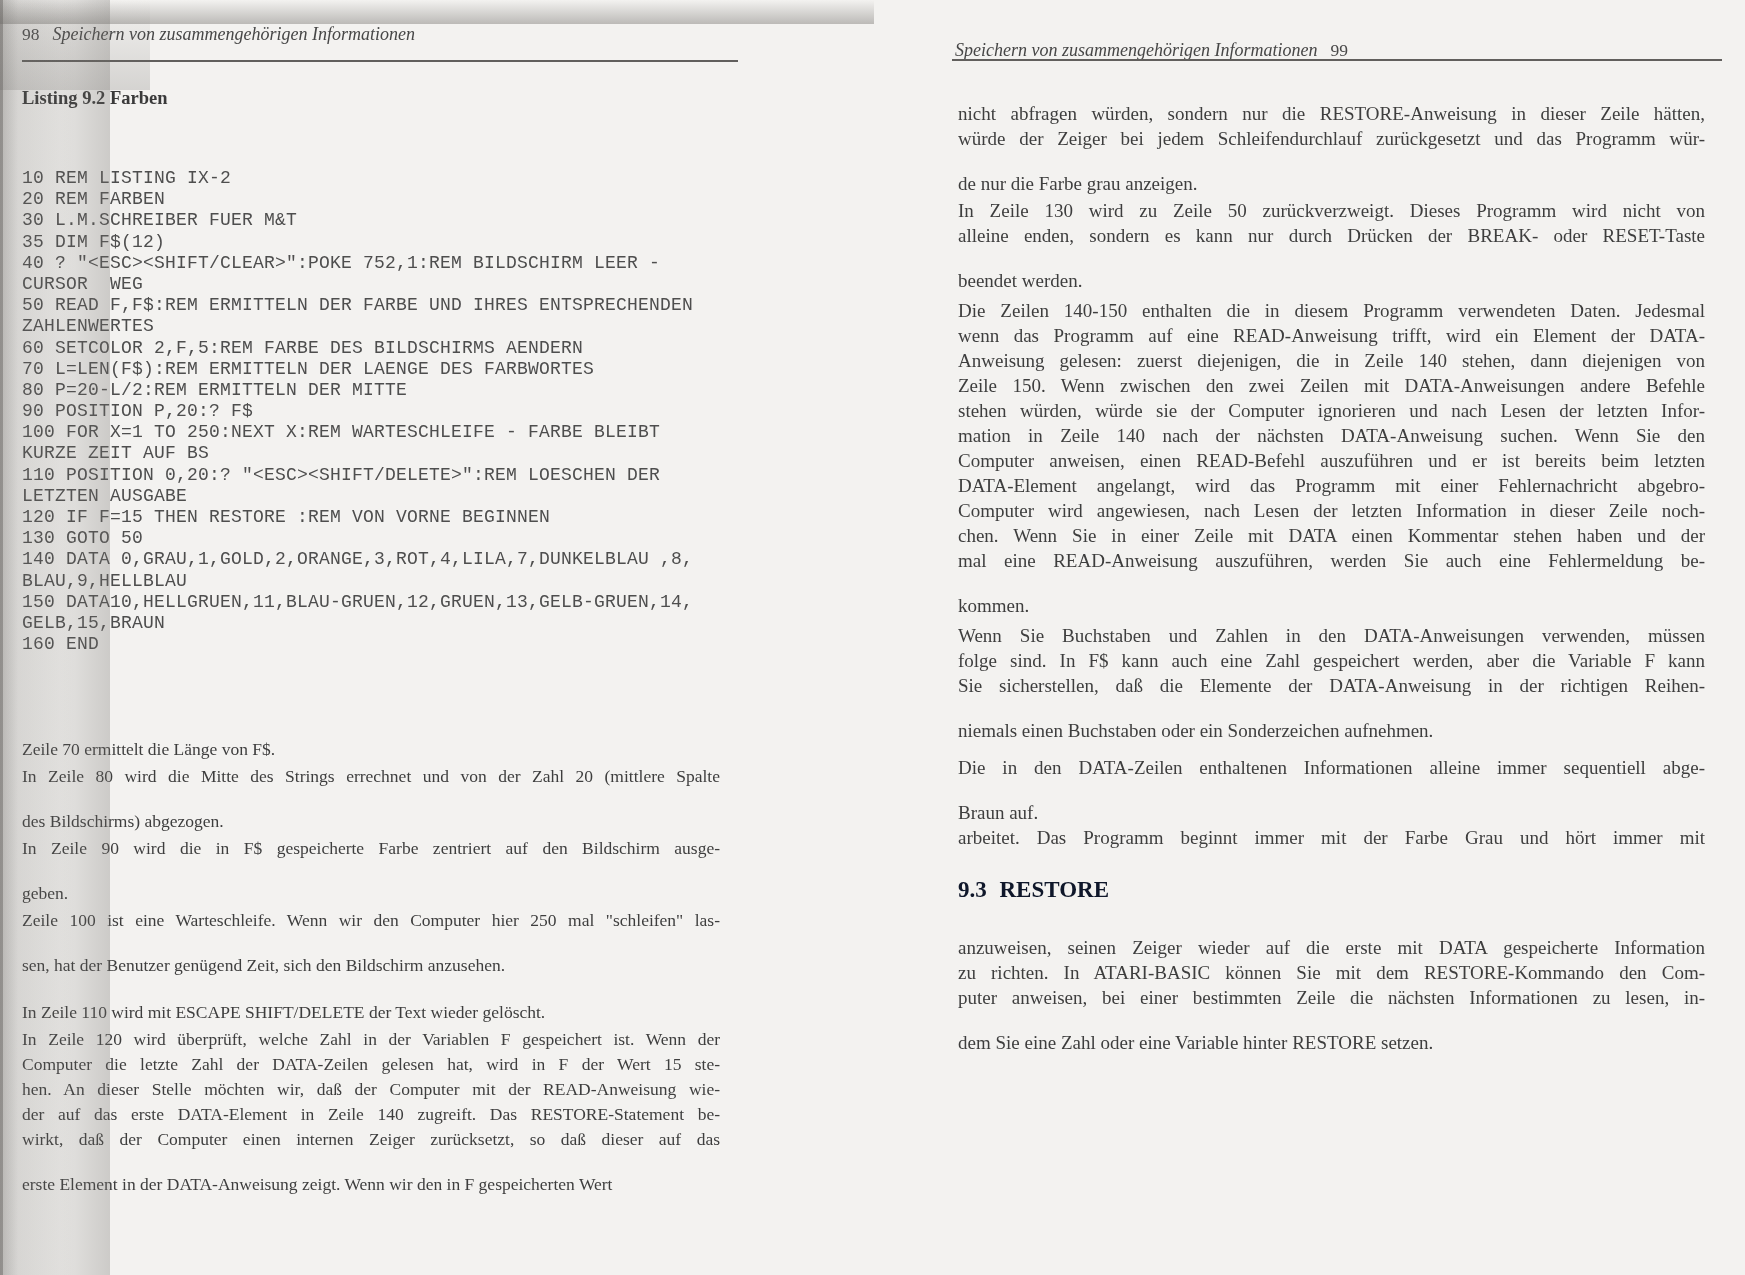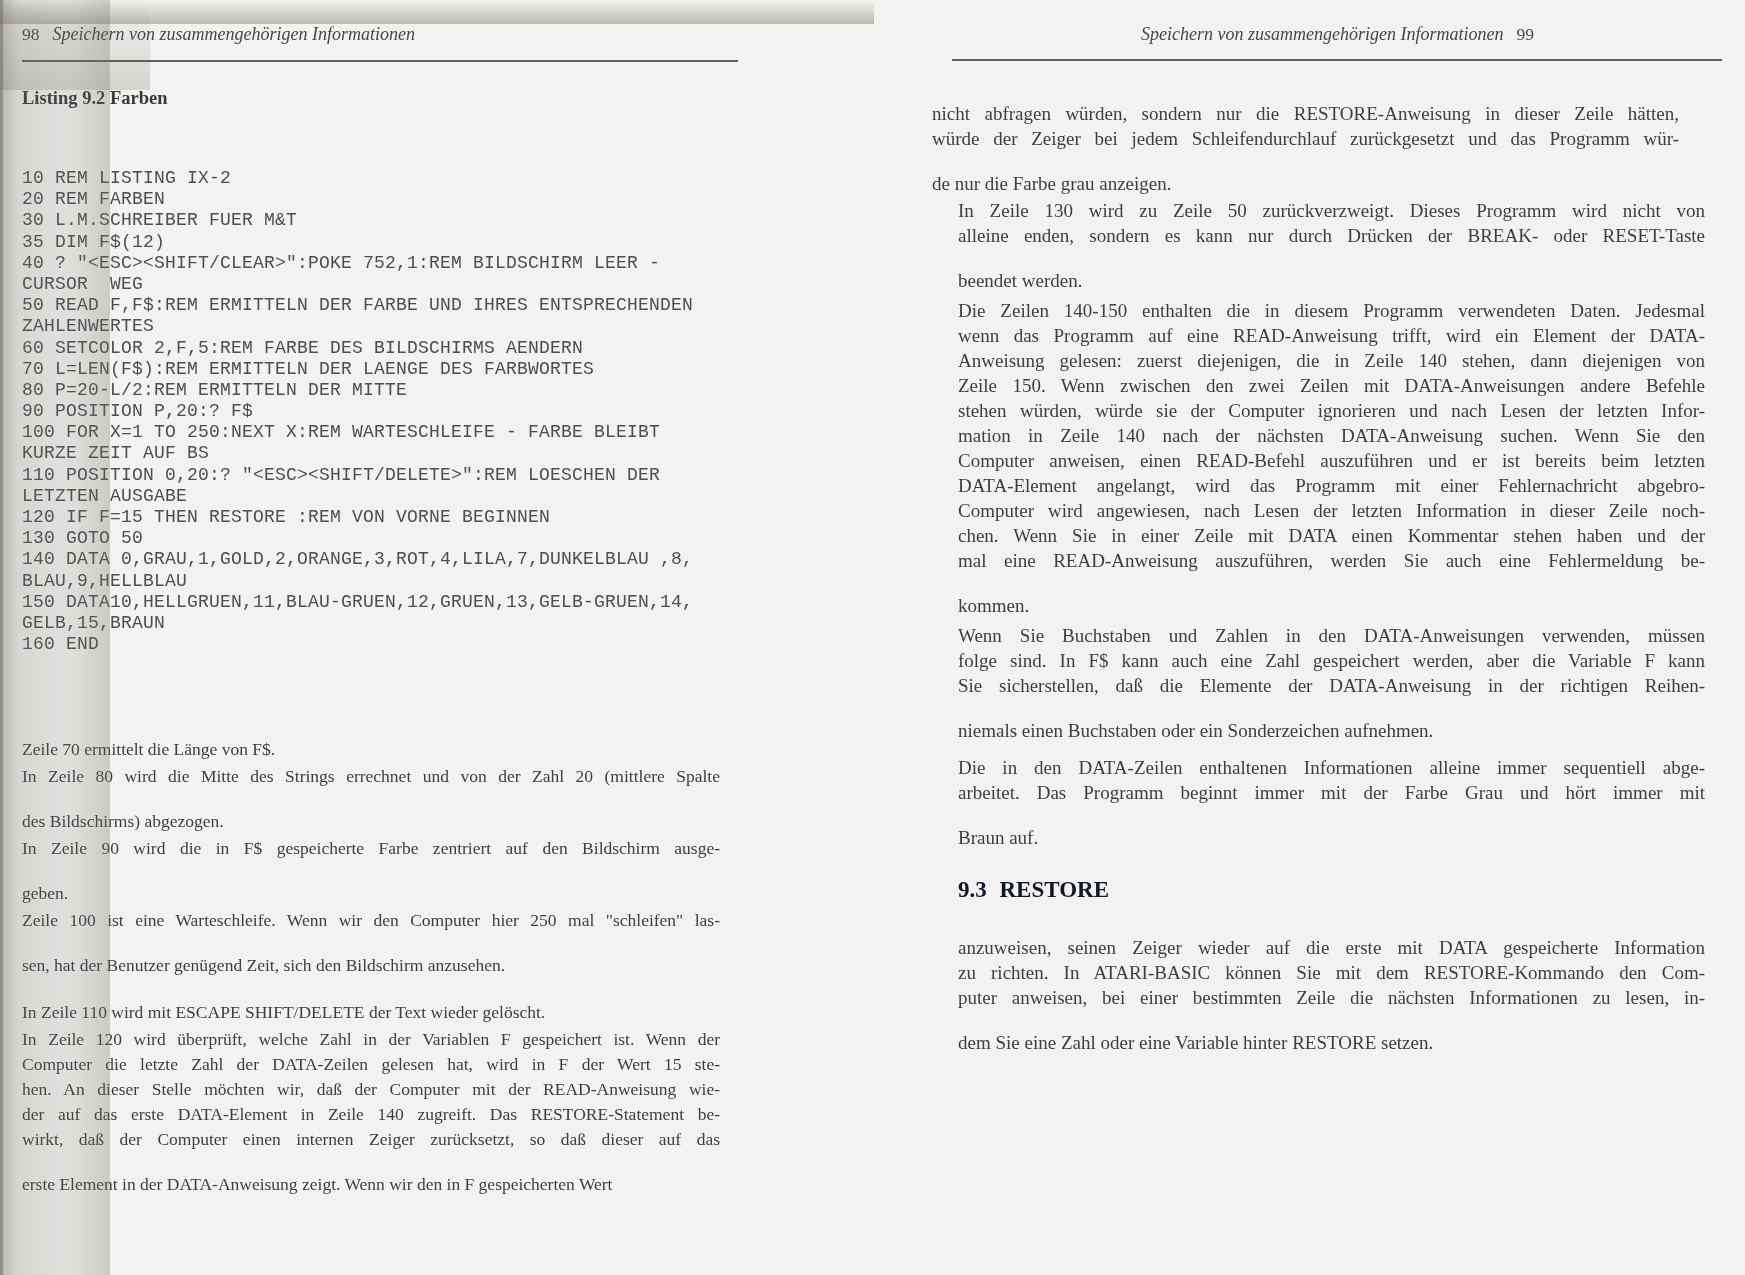--- a/index.html
+++ b/index.html
@@ -100,26 +100,26 @@
     </div>
   <div class="abs para lsize" style="left:22px;top:1027px;">
       <div class="tline"><span>In Zeile 120 wird überprüft, welche Zahl in der Variablen F gespeichert ist. Wenn der</span></div>
       <div class="tline"><span>Computer die letzte Zahl der DATA-Zeilen gelesen hat, wird in F der Wert 15 ste-</span></div>
       <div class="tline"><span>hen. An dieser Stelle möchten wir, daß der Computer mit der READ-Anweisung wie-</span></div>
       <div class="tline"><span>der auf das erste DATA-Element in Zeile 140 zugreift. Das </span><b>RESTORE</b><span>-Statement be-</span></div>
       <div class="tline"><span>wirkt, daß der Computer einen internen Zeiger zurücksetzt, so daß dieser auf das</span></div>
       <div class="tline last"><span>erste Element in der DATA-Anweisung zeigt. Wenn wir den in F gespeicherten Wert</span></div>
     </div>
 
-  <div class="abs runhead" style="left:955px;top:24px;width:765px;text-align:center;">
+  <div class="abs runhead" style="left:955px;top:40px;width:765px;text-align:left;">
     <span class="title">Speichern von zusammengehörigen Informationen</span><span class="num gap-r">99</span>
   </div>
   <div class="abs rule" style="left:952px;top:59px;width:770px;"></div>
 
-  <div class="abs para rsize" style="left:932px;top:101px;">
+  <div class="abs para rsize" style="left:958px;top:101px;">
       <div class="tline"><span>nicht abfragen würden, sondern nur die RESTORE-Anweisung in dieser Zeile hätten,</span></div>
       <div class="tline"><span>würde der Zeiger bei jedem Schleifendurchlauf zurückgesetzt und das Programm wür-</span></div>
       <div class="tline last"><span>de nur die Farbe grau anzeigen.</span></div>
     </div>
   <div class="abs para rsize" style="left:958px;top:198px;">
       <div class="tline"><span>In Zeile 130 wird zu Zeile 50 zurückverzweigt. Dieses Programm wird nicht von</span></div>
       <div class="tline"><span>alleine enden, sondern es kann nur durch Drücken der BREAK- oder RESET-Taste</span></div>
       <div class="tline last"><span>beendet werden.</span></div>
     </div>
   <div class="abs para rsize" style="left:958px;top:298px;">
@@ -137,22 +137,22 @@
       <div class="tline last"><span>kommen.</span></div>
     </div>
   <div class="abs para rsize" style="left:958px;top:623px;">
       <div class="tline"><span>Wenn Sie Buchstaben und Zahlen in den DATA-Anweisungen verwenden, müssen</span></div>
       <div class="tline"><span>folge sind. In F$ kann auch eine Zahl gespeichert werden, aber die Variable F kann</span></div>
       <div class="tline"><span>Sie sicherstellen, daß die Elemente der DATA-Anweisung in der richtigen Reihen-</span></div>
       <div class="tline last"><span>niemals einen Buchstaben oder ein Sonderzeichen aufnehmen.</span></div>
     </div>
   <div class="abs para rsize" style="left:958px;top:755px;">
       <div class="tline"><span>Die in den DATA-Zeilen enthaltenen Informationen alleine immer sequentiell abge-</span></div>
+      <div class="tline last"><span>Braun auf.</span></div>
       <div class="tline"><span>arbeitet. Das Programm beginnt immer mit der Farbe Grau und hört immer mit</span></div>
-      <div class="tline last"><span>Braun auf.</span></div>
     </div>
 
   <div class="abs sec-head" style="left:958px;top:877px;">9.3 RESTORE</div>
 
   <div class="abs para rsize" style="left:958px;top:935px;">
       <div class="tline"><span>anzuweisen, seinen Zeiger wieder auf die erste mit DATA gespeicherte Information</span></div>
       <div class="tline"><span>zu richten. In ATARI-BASIC können Sie mit dem RESTORE-Kommando den Com-</span></div>
       <div class="tline"><span>puter anweisen, bei einer bestimmten Zeile die nächsten Informationen zu lesen, in-</span></div>
       <div class="tline last"><span>dem Sie eine Zahl oder eine Variable hinter RESTORE setzen.</span></div>
     </div>

